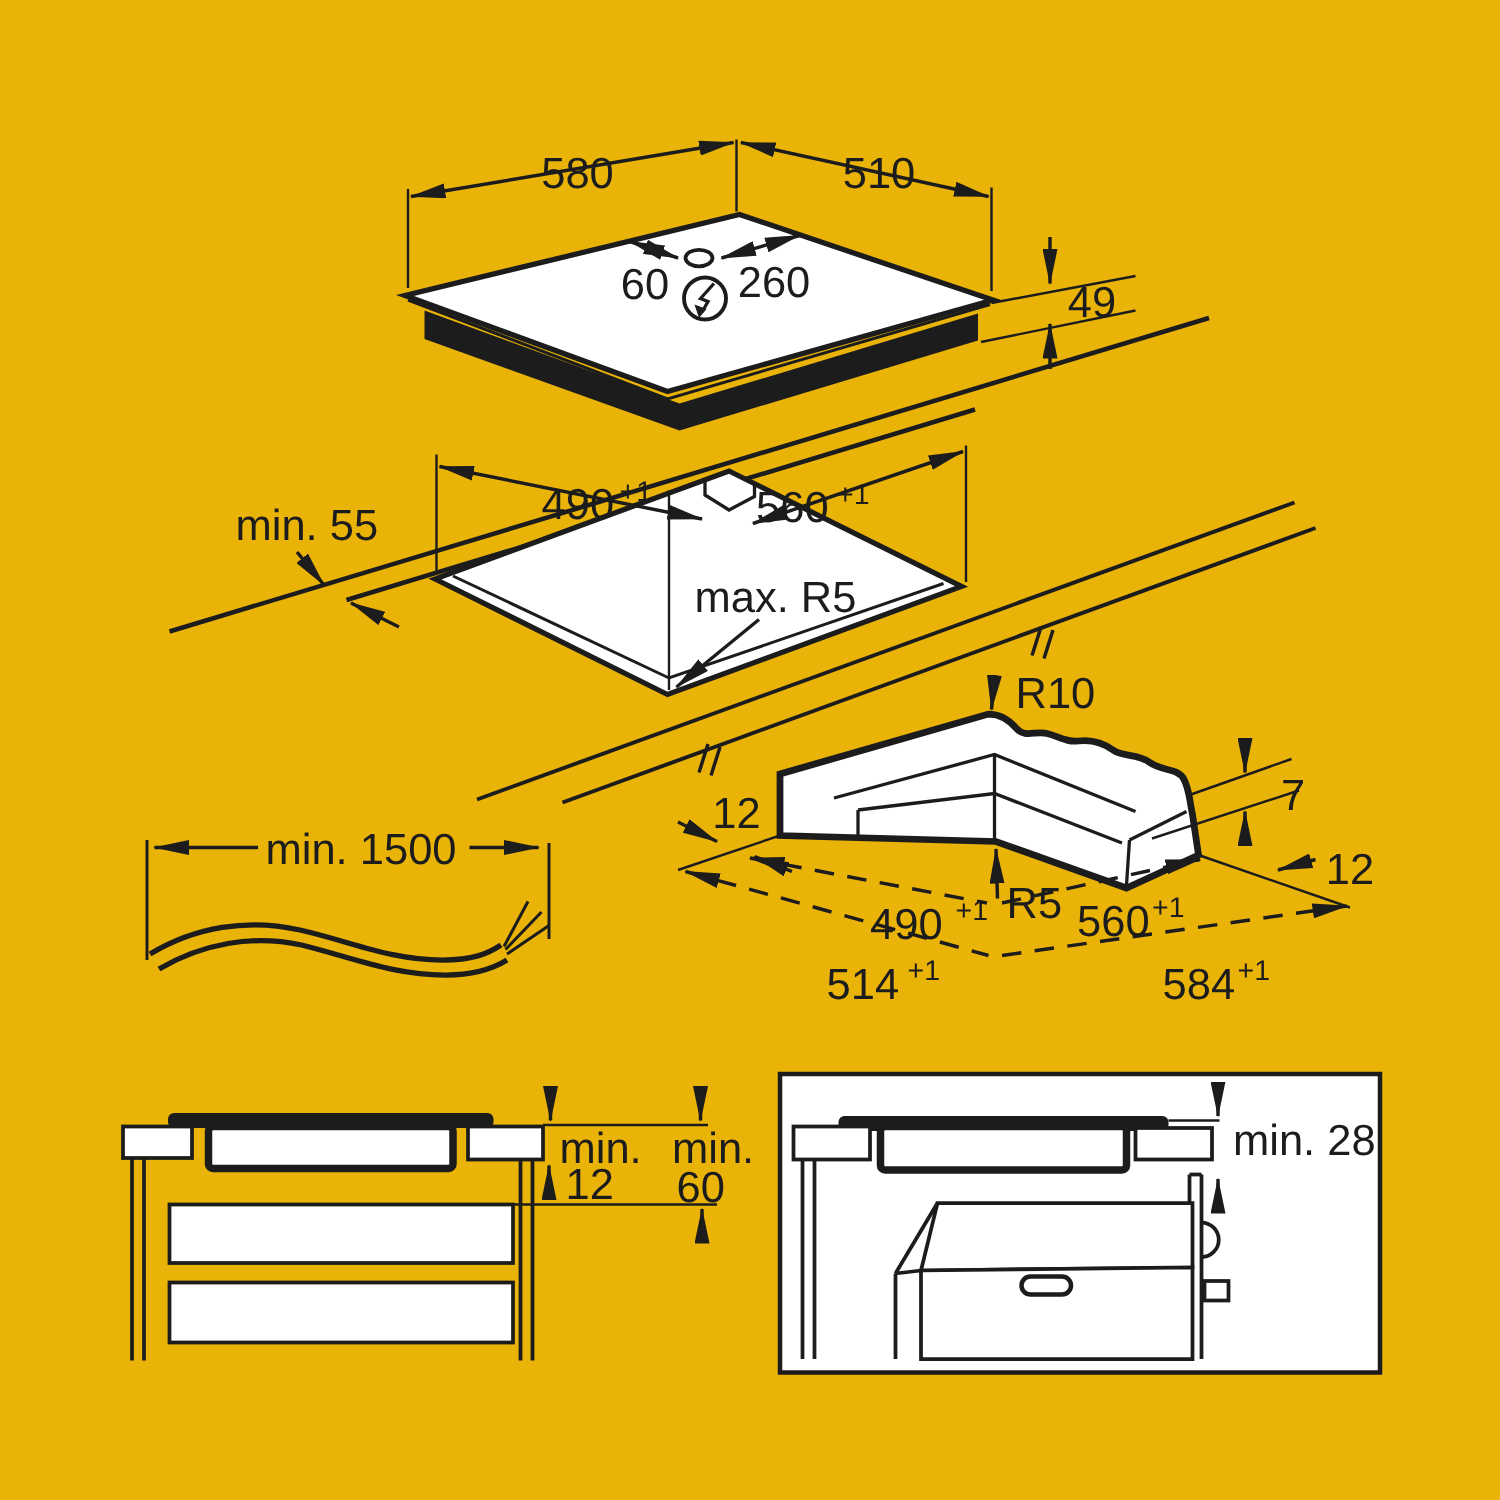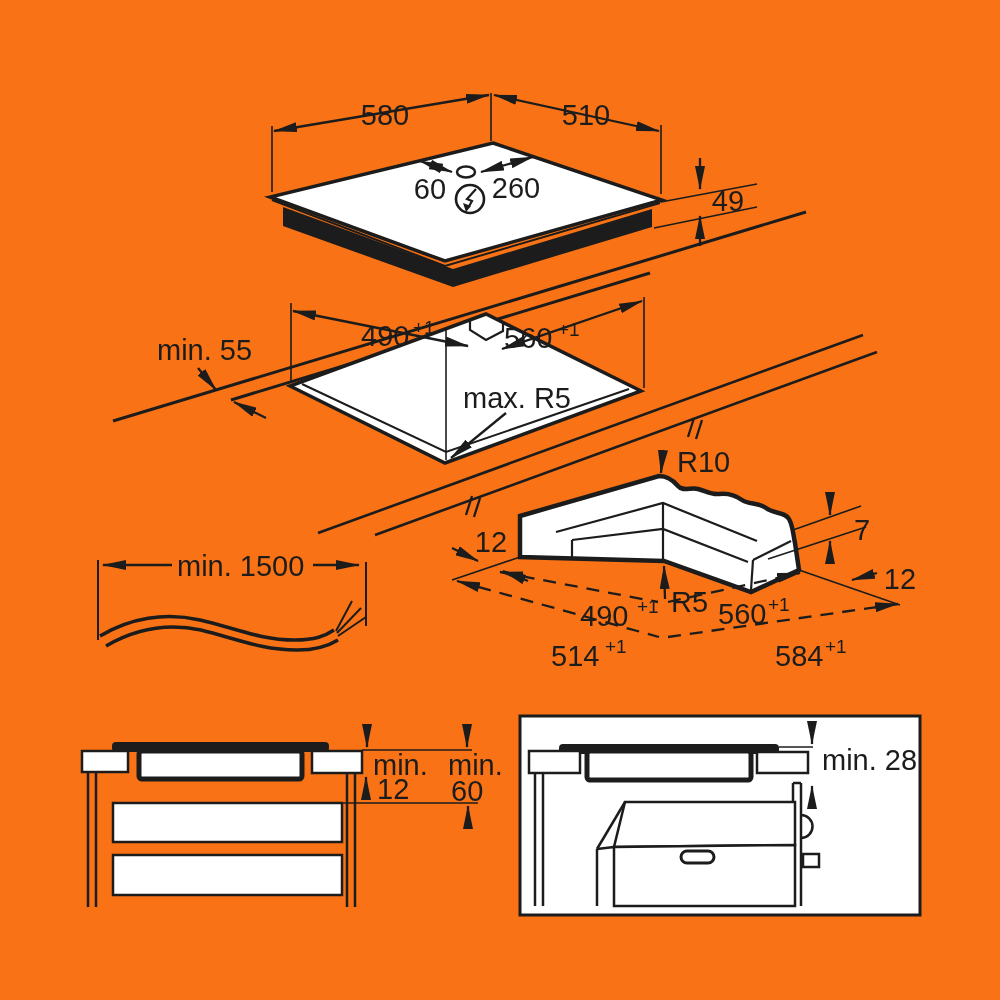--- a/index.html
+++ b/index.html
@@ -1,16 +1,16 @@
 <!DOCTYPE html>
 <html><head>
 <meta charset="utf-8">
 <style>
   html,body{margin:0;padding:0;background:#ffffff;}
-  .page{position:relative;width:1000px;height:1000px;background:#f97316;
+  .page{position:relative;width:1000px;height:1000px;background:#eab308;
         font-family:"Liberation Sans", sans-serif;overflow:hidden;}
   svg{position:absolute;left:0;top:0;}
   .ln{stroke:#1c1c1c;fill:none;stroke-width:2.3px;}
   .thin{stroke-width:1.6px;}
   .outline{fill:#ffffff;stroke:#1c1c1c;}
   .solid{fill:#1c1c1c;stroke:none;}
   .dashed{stroke-dasharray:13 9;}
   text{fill:#1c1c1c;font-family:"Liberation Sans", sans-serif;font-size:29px;}
   text.sup{font-size:19px;}
 </style>

